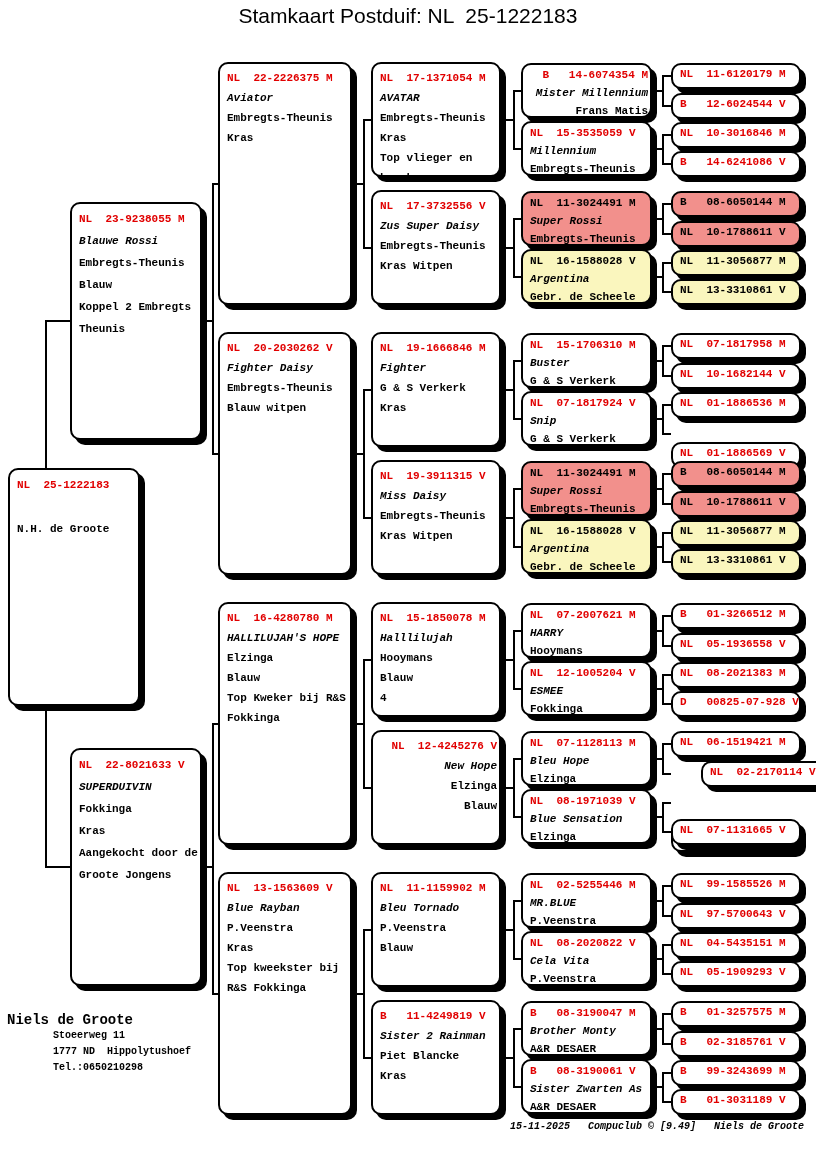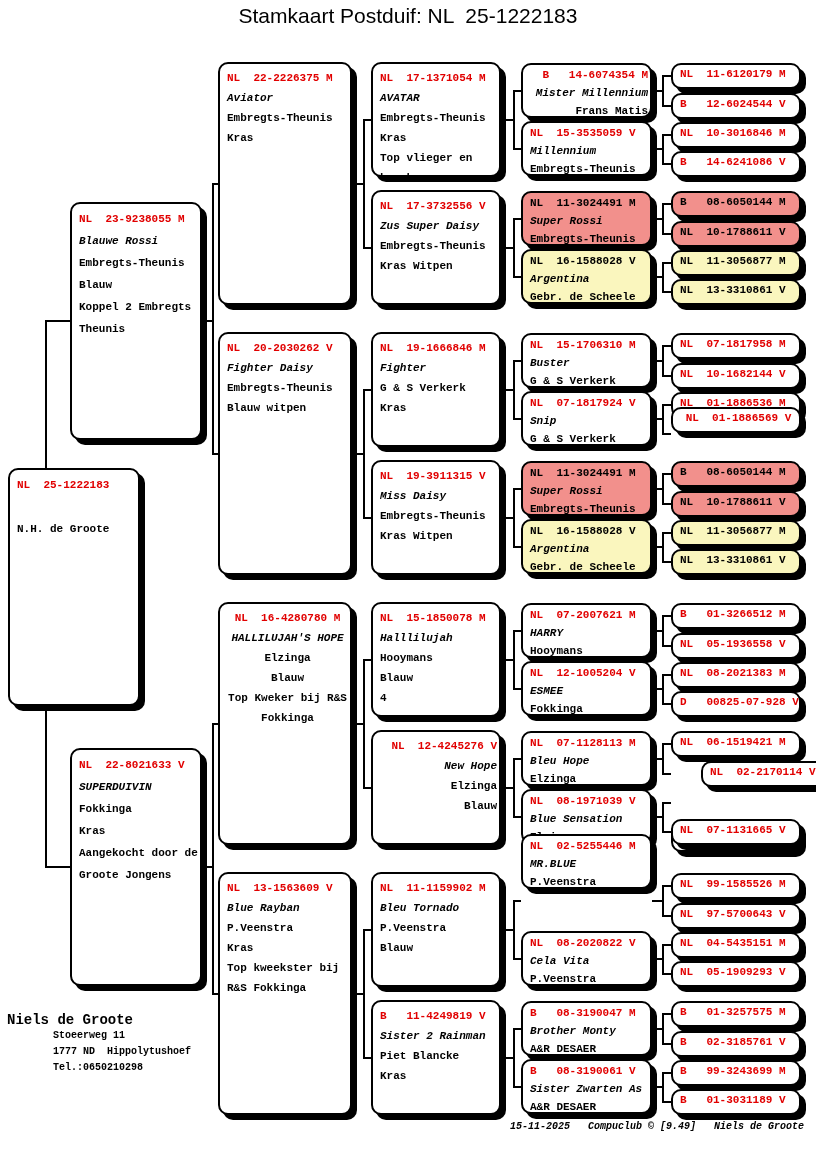--- a/index.html
+++ b/index.html
@@ -194,21 +194,21 @@
       <div class="bline bname">Aviator</div>
       <div class="bline">Embregts-Theunis</div>
       <div class="bline">Kras</div>
     </div>
     <div class="pbox g2 white" style="left: 218px; top: 332px; width: 134px; height: 243px;">
       <div class="ring">NL  20-2030262 V</div>
       <div class="bline bname">Fighter Daisy</div>
       <div class="bline">Embregts-Theunis</div>
       <div class="bline">Blauw witpen</div>
     </div>
-    <div class="pbox g2 white" style="left: 218px; top: 602px; width: 134px; height: 243px; text-align: center;">
+    <div class="pbox g2 white" style="left: 218px; top: 602px; width: 134px; height: 243px;">
       <div class="ring">NL  16-4280780 M</div>
       <div class="bline bname">HALLILUJAH'S HOPE</div>
       <div class="bline">Elzinga</div>
       <div class="bline">Blauw</div>
       <div class="bline">Top Kweker bij R&amp;S</div>
       <div class="bline">Fokkinga</div>
     </div>
     <div class="pbox g2 white" style="left: 218px; top: 872px; width: 134px; height: 243px;">
       <div class="ring">NL  13-1563609 V</div>
       <div class="bline bname">Blue Rayban</div>
@@ -321,21 +321,21 @@
     <div class="pbox g4 white" style="left: 521px; top: 731px; width: 131px; height: 55px;">
       <div class="ring">NL  07-1128113 M</div>
       <div class="bline bname">Bleu Hope</div>
       <div class="bline">Elzinga</div>
     </div>
     <div class="pbox g4 white" style="left: 521px; top: 789px; width: 131px; height: 55px;">
       <div class="ring">NL  08-1971039 V</div>
       <div class="bline bname">Blue Sensation</div>
       <div class="bline">Elzinga</div>
     </div>
-    <div class="pbox g4 white" style="left: 521px; top: 834px; width: 131px; height: 55px;">
+    <div class="pbox g4 white" style="left: 521px; top: 873px; width: 131px; height: 55px;">
       <div class="ring">NL  02-5255446 M</div>
       <div class="bline bname">MR.BLUE</div>
       <div class="bline">P.Veenstra</div>
     </div>
     <div class="pbox g4 white" style="left: 521px; top: 931px; width: 131px; height: 55px;">
       <div class="ring">NL  08-2020822 V</div>
       <div class="bline bname">Cela Vita</div>
       <div class="bline">P.Veenstra</div>
     </div>
     <div class="pbox g4 white" style="left: 521px; top: 1001px; width: 131px; height: 55px;">
@@ -374,21 +374,21 @@
     </div>
     <div class="pbox g5 white" style="left: 671px; top: 333px; width: 130px; height: 26px;">
       <div class="ring">NL  07-1817958 M</div>
     </div>
     <div class="pbox g5 white" style="left: 671px; top: 363px; width: 130px; height: 26px;">
       <div class="ring">NL  10-1682144 V</div>
     </div>
     <div class="pbox g5 white" style="left: 671px; top: 392px; width: 130px; height: 26px;">
       <div class="ring">NL  01-1886536 M</div>
     </div>
-    <div class="pbox g5 white" style="left: 671px; top: 407px; width: 130px; height: 26px; text-align: center;">
+    <div class="pbox g5 white" style="left: 671px; top: 442px; width: 130px; height: 26px;">
       <div class="ring">NL  01-1886569 V</div>
     </div>
     <div class="pbox g5 pink" style="left: 671px; top: 461px; width: 130px; height: 26px;">
       <div class="ring">B   08-6050144 M</div>
     </div>
     <div class="pbox g5 pink" style="left: 671px; top: 491px; width: 130px; height: 26px;">
       <div class="ring">NL  10-1788611 V</div>
     </div>
     <div class="pbox g5 yellow" style="left: 671px; top: 520px; width: 130px; height: 26px;">
       <div class="ring">NL  11-3056877 M</div>

